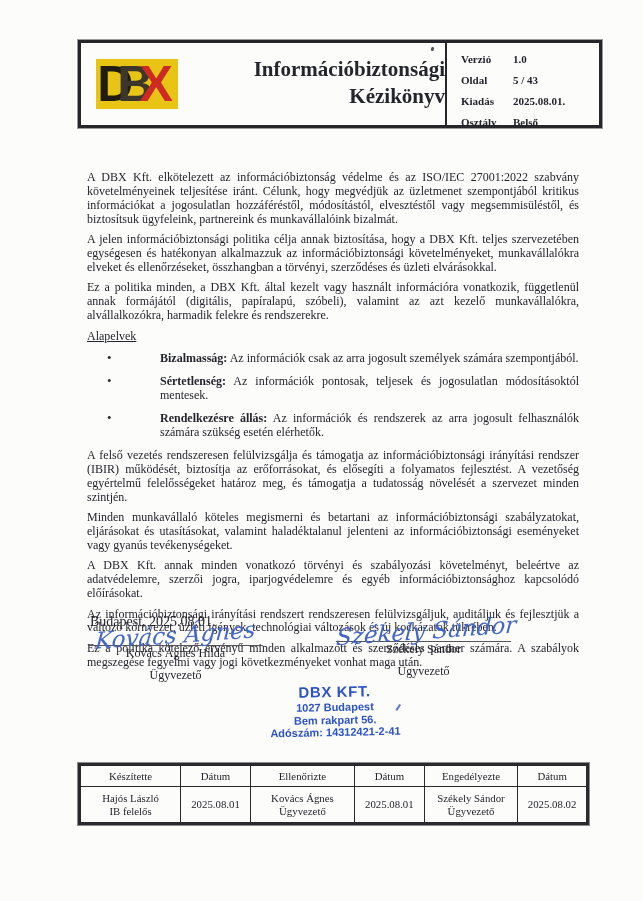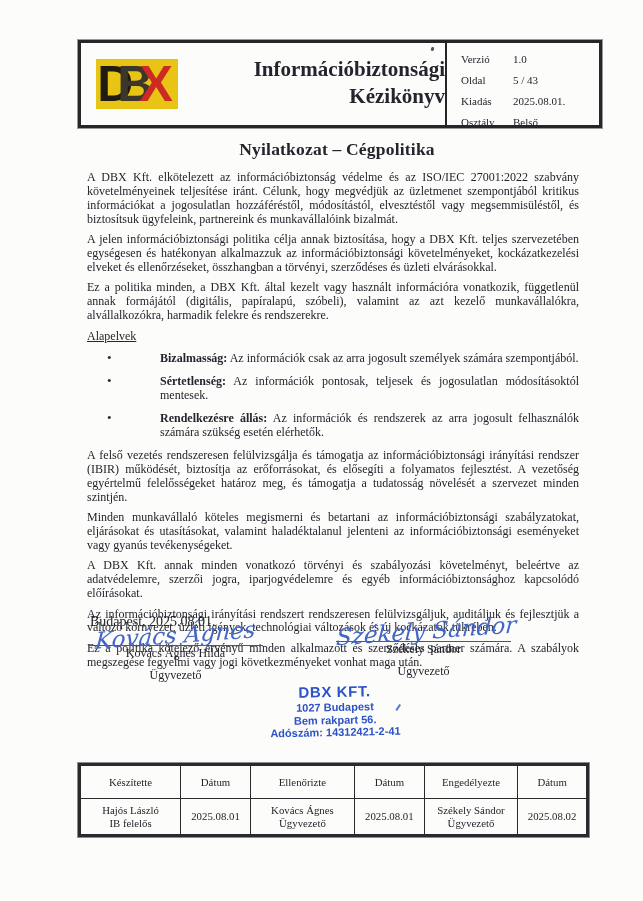--- a/index.html
+++ b/index.html
@@ -12,21 +12,21 @@
   .logo-wrap{width:112px;display:flex;align-items:center;justify-content:center;}
   .logo{width:82px;height:50px;background:#e8c414;display:flex;align-items:center;
         justify-content:center;font-family:"Liberation Sans",sans-serif;font-weight:bold;
         overflow:hidden;}
   .logo span{font-size:50px;line-height:48px;letter-spacing:0;}
   .logo .l-d{color:#201c12;margin-left:-4px;}
   .logo .l-b{color:#3c372a;margin-left:-16px;}
   .logo .l-x{color:#ce2a24;margin-left:-14px;z-index:2;}
   .title-wrap{flex:1;text-align:right;font-weight:bold;font-size:21px;line-height:27px;
               padding-top:13px;}
-  .meta-panel{width:138px;border-left:2px solid #26262a;padding:10px 0 0 14px;font-size:11px;}
+  .meta-panel{width:138px;border-left:2px solid #26262a;padding:10px 0 0 14px;font-size:11px;font-weight:bold;}
   .meta-row{display:flex;margin-bottom:9px;}
   .meta-label{width:52px;}
   .artifact-dot{position:absolute;left:431px;top:47px;width:3px;height:4px;background:#55555f;
                 border-radius:2px;transform:rotate(18deg);}
 
   
   .doc-title{position:absolute;left:78px;top:139px;width:518px;text-align:center;
              font-size:17.5px;font-weight:bold;letter-spacing:0.2px;}
 
   
@@ -57,21 +57,21 @@
   .stamp-company{font-size:15px;letter-spacing:0.6px;margin-bottom:1px;}
   .stamp-line{font-size:11px;line-height:12.6px;}
   .stamp-mark{position:absolute;right:24px;top:20px;width:8px;height:7px;
               border-right:2.5px solid #2d53c8;transform:rotate(35deg);opacity:.8;}
 
   
   .approval{position:absolute;left:78px;top:763px;width:511px;border-collapse:collapse;
             font-size:10.8px;box-shadow:0 0 0 1px #8c8c8c;}
   .approval,.approval th,.approval td{border:1.5px solid #2a2a2e;}
   .approval{border-width:3px;}
-  .approval th{font-weight:normal;height:18px;padding:7px 2px;}
+  .approval th{font-weight:normal;height:18px;padding:1px 2px;}
   .approval td{height:31px;text-align:center;line-height:12.5px;padding:2px 1px;}
   .cell-name,.cell-role{display:block;}
 </style>
 </head>
 <body>
 
 <div class="page">
 
   <div class="header-box">
     <div class="logo-wrap">
@@ -99,25 +99,24 @@
         <span class="meta-value">2025.08.01.</span>
       </div>
       <div class="meta-row">
         <span class="meta-label">Osztály</span>
         <span class="meta-value">Belső</span>
       </div>
     </div>
   </div>
   <div class="artifact-dot"></div>
 
-  <div class="doc-title">Nyilatkozat – Cégpolitika</div>
 
   <div class="body">
     <p>A DBX Kft. elkötelezett az információbiztonság védelme és az ISO/IEC 27001:2022 szabvány követelményeinek teljesítése iránt. Célunk, hogy megvédjük az üzletmenet szempontjából kritikus információkat a jogosulatlan hozzáféréstől, módosítástól, elvesztéstől vagy megsemmisüléstől, és biztosítsuk ügyfeleink, partnereink és munkavállalóink bizalmát.</p>
-    <p>A jelen információbiztonsági politika célja annak biztosítása, hogy a DBX Kft. teljes szervezetében egységesen és hatékonyan alkalmazzuk az információbiztonsági követelményeket, kockázatkezelési elveket és ellenőrzéseket, összhangban a törvényi, szerződéses és üzleti elvárásokkal.</p>
+    <p>A jelen információbiztonsági politika célja annak biztosítása, hogy a DBX Kft. teljes szervezetében egységesen és hatékonyan alkalmazzuk az információbiztonsági követelményeket, munkavállalókra elveket és ellenőrzéseket, összhangban a törvényi, szerződéses és üzleti elvárásokkal.</p>
     <p>Ez a politika minden, a DBX Kft. által kezelt vagy használt információra vonatkozik, függetlenül annak formájától (digitális, papíralapú, szóbeli), valamint az azt kezelő munkavállalókra, alvállalkozókra, harmadik felekre és rendszerekre.</p>
 
     <div class="principles-heading">Alapelvek</div>
     <ul class="principles">
       <li>
         <span class="bullet">•</span><b>Bizalmasság:</b><span> Az információk csak az arra jogosult személyek számára szempontjából.</span>
       </li>
       <li>
         <span class="bullet">•</span><b>Sértetlenség:</b><span> Az információk pontosak, teljesek és jogosulatlan módosításoktól mentesek.</span>
       </li>

